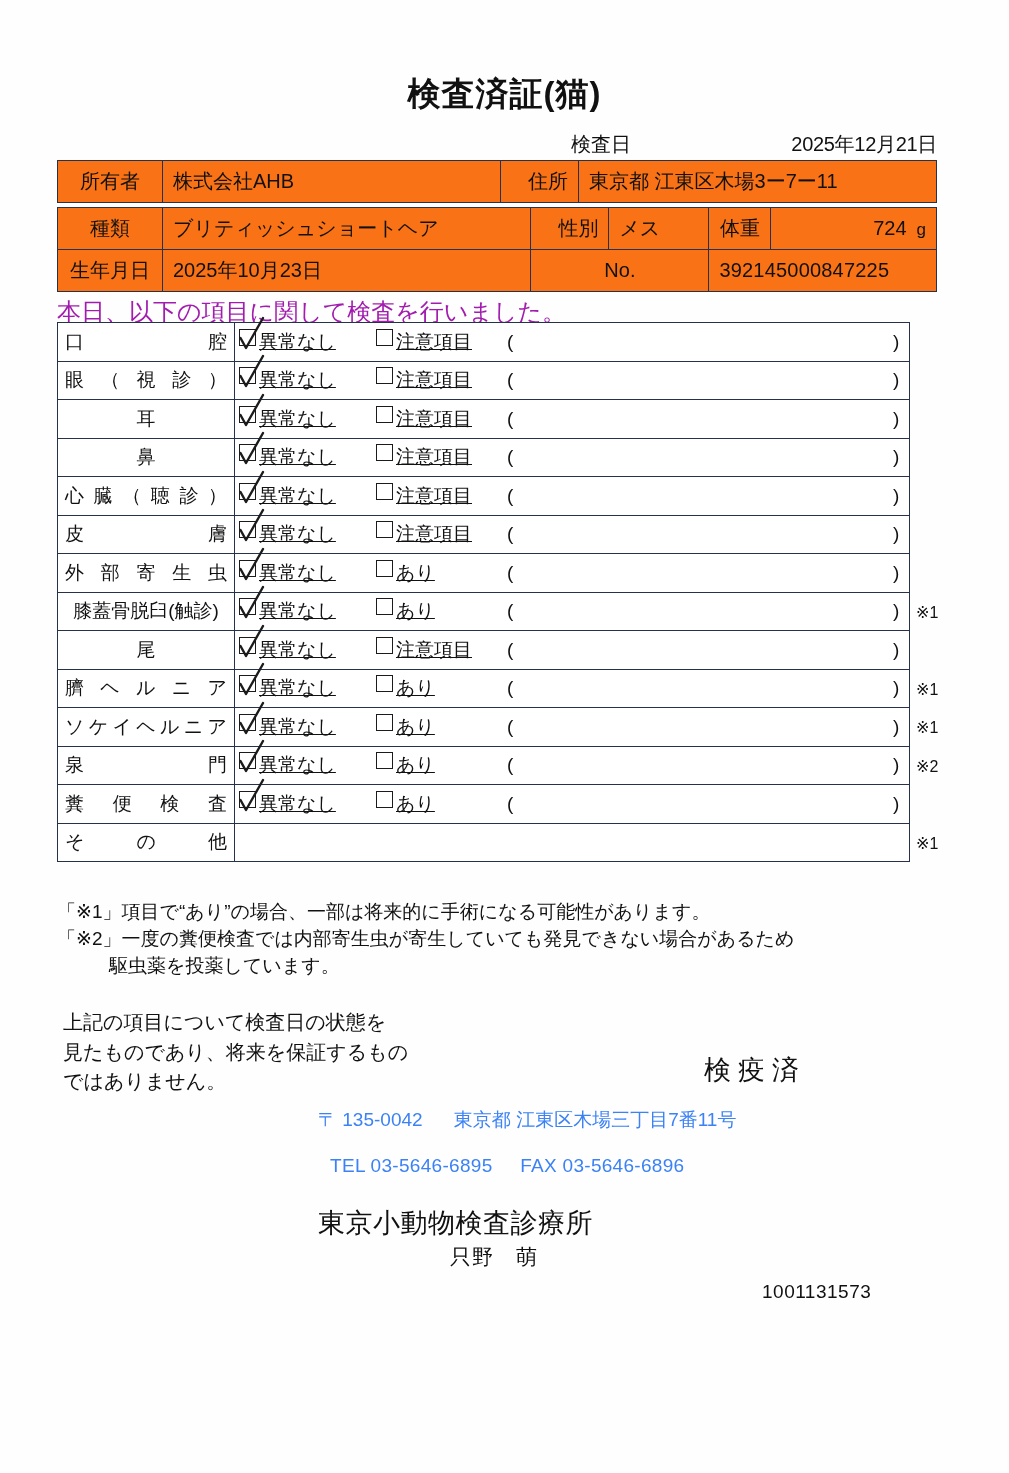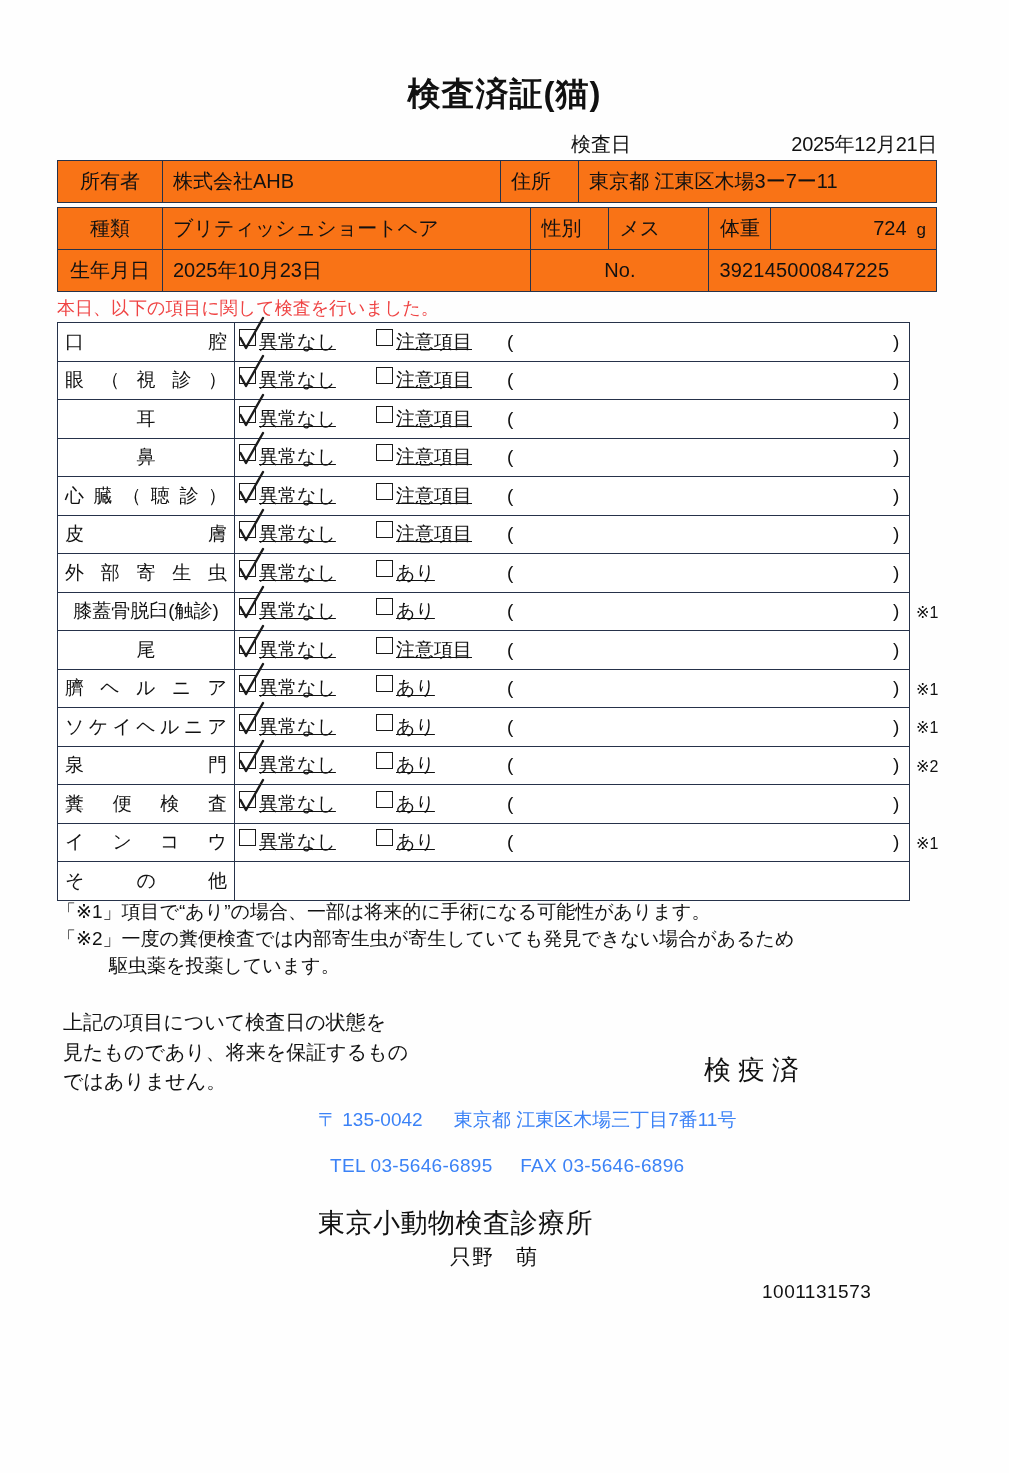--- a/index.html
+++ b/index.html
@@ -71,35 +71,35 @@
     padding: 0 10px;
     color: #111;
     vertical-align: middle;
     white-space: nowrap;
   }
   .owner-table { top: 160px; }
   .animal-table { top: 207px; }
 
   .lbl-cell { text-align: center; width: 105px; }
   .val-cell  { text-align: left; }
-  .sub-lbl   { text-align: left; width: 78px; }
+  .sub-lbl   { text-align: right; width: 78px; }
   .sex-cell  { text-align: left; width: 100px; }
   .wt-lbl    { text-align: center; width: 62px; }
   .wt-cell   { text-align: right; padding-right: 16px; }
   .wt-cell .unit { font-size: 17px; margin-left: 10px; }
   .no-lbl    { text-align: center; width: 78px; font-size: 19px; }
   .no-cell   { text-align: left; letter-spacing: 0.2px; }
 
   
   .intro-line {
     position: absolute;
     left: 57px;
     top: 296px;
-    font-size: 18px;
-    color: #ef4444;
+    font-size: 24px;
+    color: #a21caf;
   }
 
   
   .check-table {
     position: absolute;
     left: 57px;
     top: 322px;
     width: 853px;
     border-collapse: collapse;
     border: 1.6px solid #26324a;
@@ -535,35 +535,20 @@
             </span>
             <span class="opt opt-b">
               <span class="cbox"></span>
               <span>あり</span>
             </span>
             <span class="paren-open">(</span>
             <span class="paren-close">)</span>
           </td>
         </tr>
         <tr>
-          <td class="ck-label">インコウ</td>
-          <td class="ck-opts">
-            <span class="opt opt-a">
-              <span class="cbox"></span>
-              <span>異常なし</span>
-            </span>
-            <span class="opt opt-b">
-              <span class="cbox"></span>
-              <span>あり</span>
-            </span>
-            <span class="paren-open">(</span>
-            <span class="paren-close">)</span>
-          </td>
-        </tr>
-        <tr>
           <td class="ck-label">そ　の　他</td>
           <td class="ck-opts"></td>
         </tr>
       </tbody>
   </table>
   <div id="note-marks">
       <div class="note-mark" style="top: 602.5px;">※1</div>
       <div class="note-mark" style="top: 679.5px;">※1</div>
       <div class="note-mark" style="top: 718px;">※1</div>
       <div class="note-mark" style="top: 756.5px;">※2</div>

